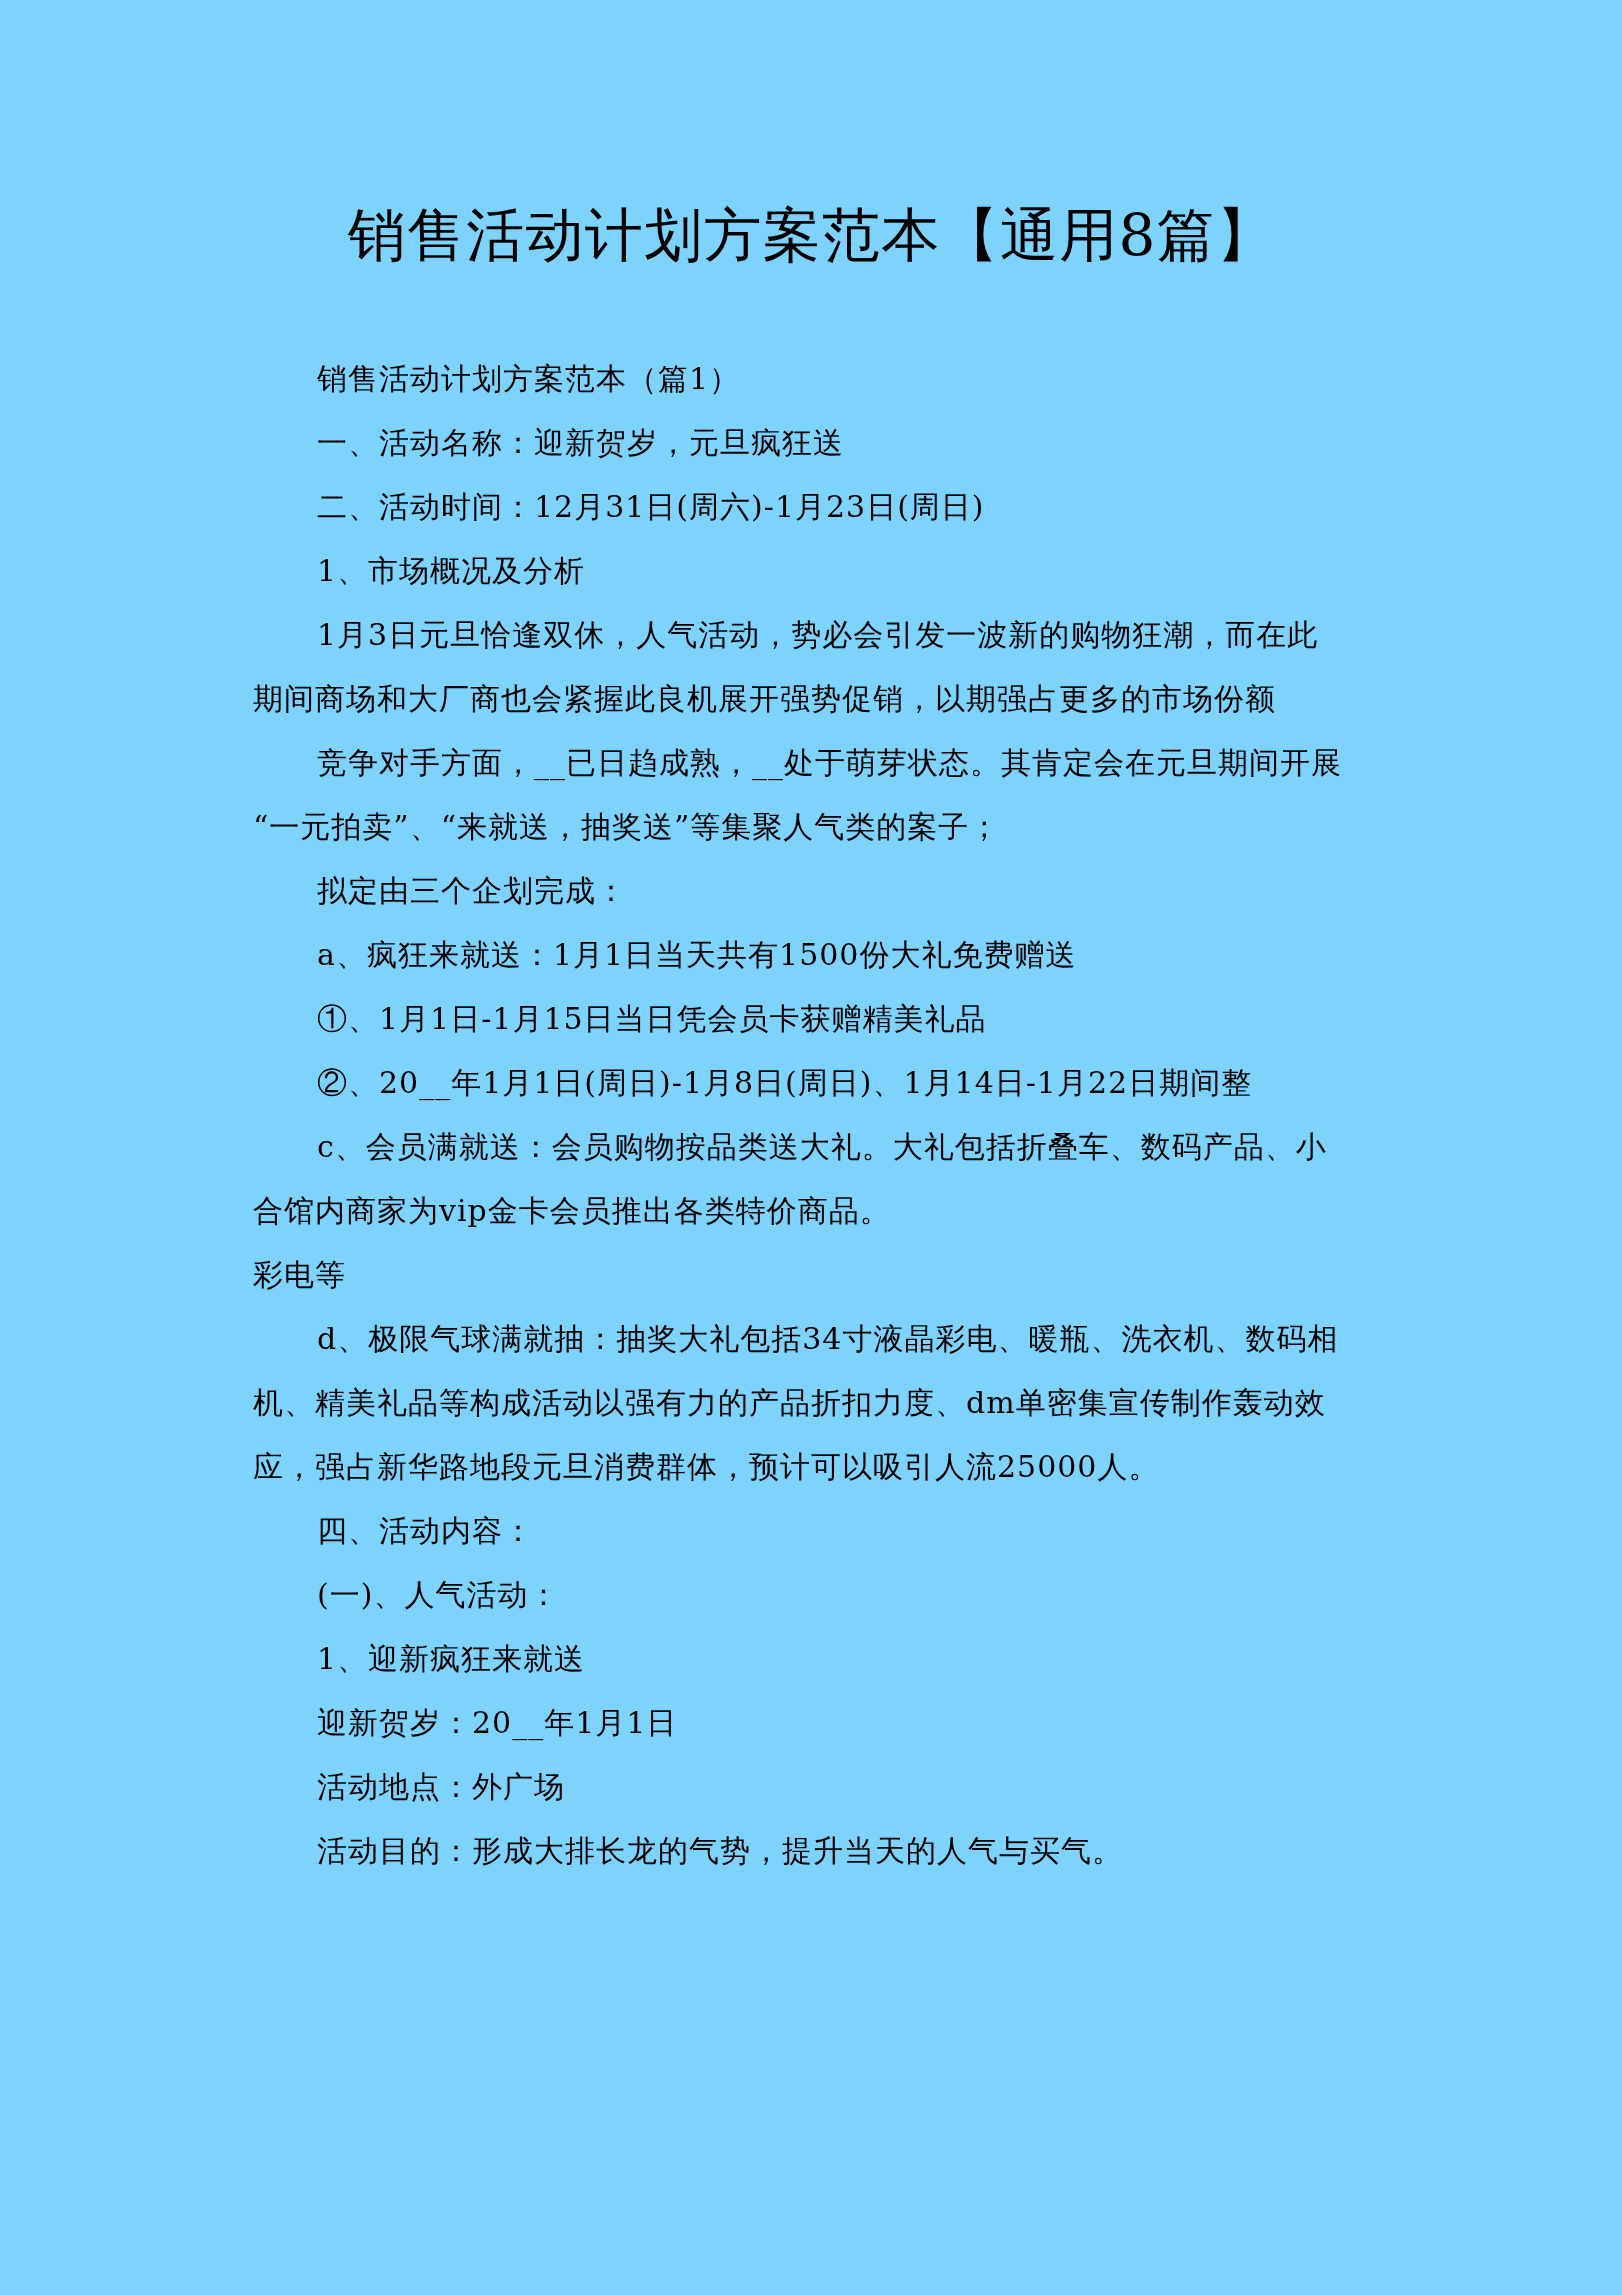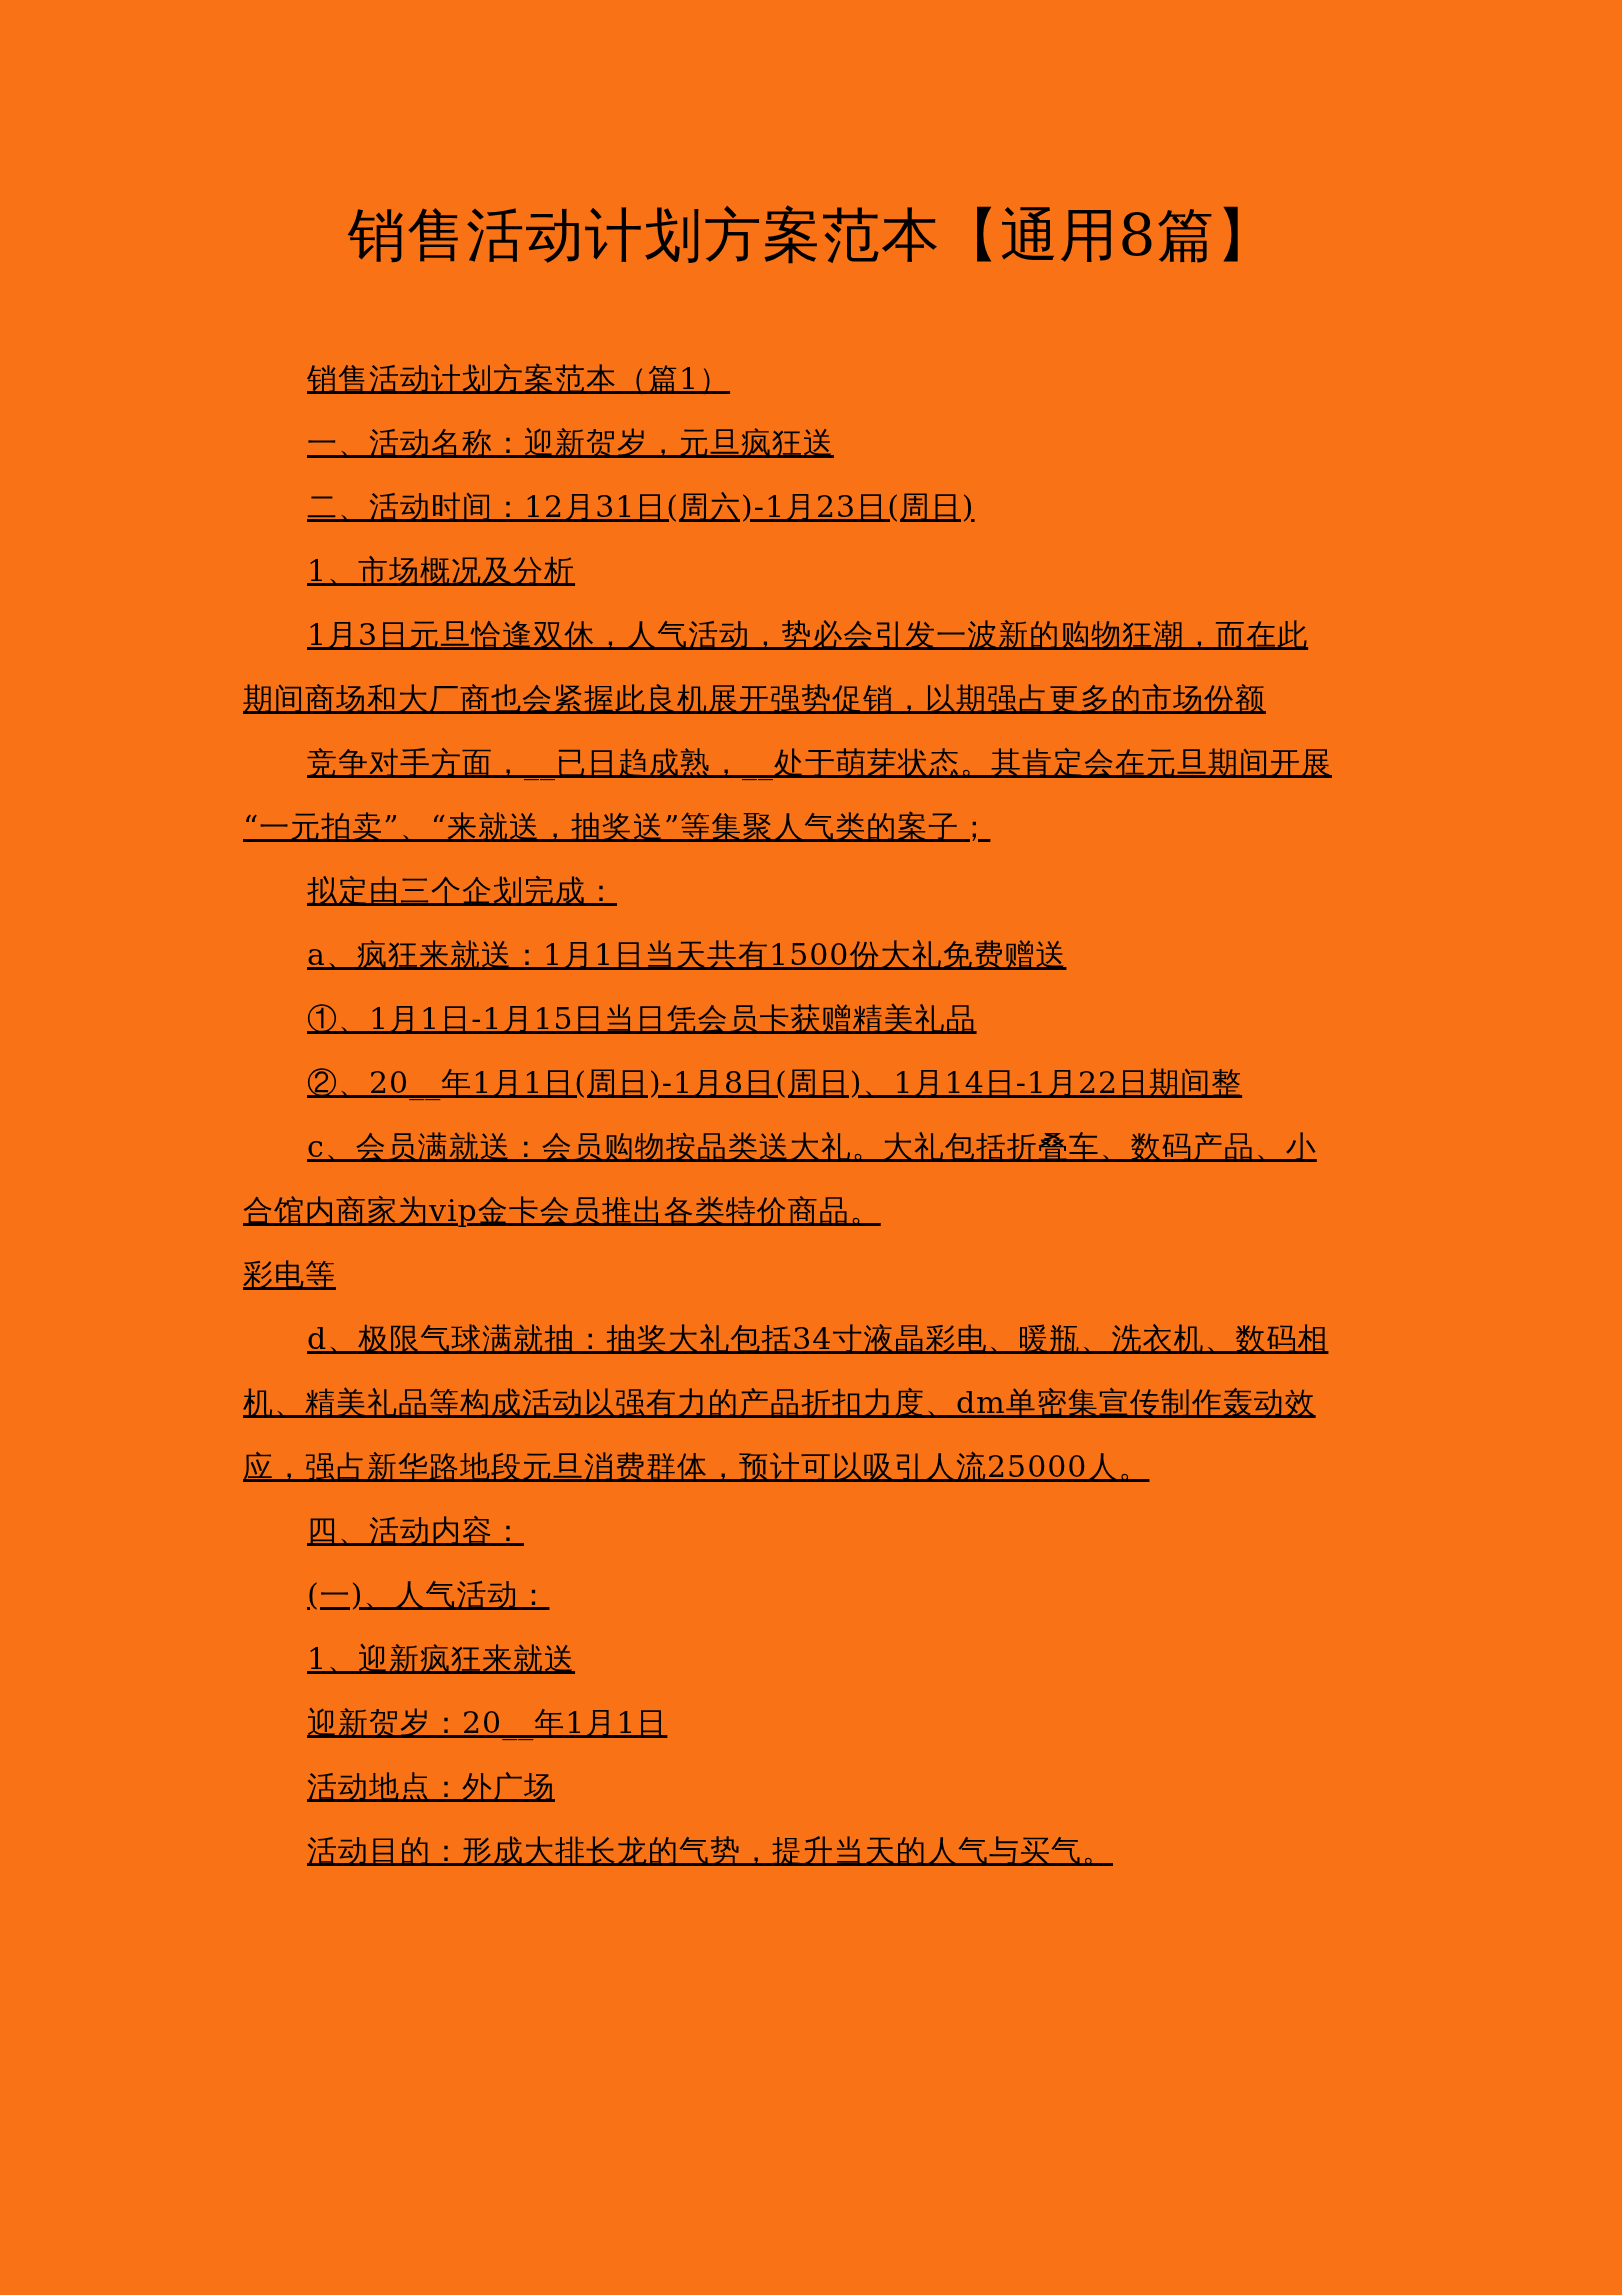--- a/index.html
+++ b/index.html
@@ -1,21 +1,21 @@
 <!DOCTYPE html>
 <html style="font-size:10.5px"><head>
 <meta charset="utf-8">
 <style>
   html, body { margin: 0; padding: 0; background: #ffffff; }
   body { width: 1623px; height: 2295px; position: relative; overflow: hidden;
          font-family: "DejaVu Serif", "Liberation Serif", serif; color: #000; }
-  .page { position: absolute; left: 0; top: 0; width: 1623px; height: 2295px; background: #f97316; }
+  .page { position: absolute; left: 0; top: 0; width: 1623px; height: 2295px; background: #7dd3fc; }
   .title { position: absolute; left: 0; width: 1623px; top: 196px; text-align: center;
            font-size: 58px; line-height: 79px; letter-spacing: 1.3px; }
-  .body { position: absolute; left: 243px; top: 347px; width: 1139px; text-decoration: underline; }
+  .body { position: absolute; left: 253px; top: 347px; width: 1139px; }
   .line { height: 64px; line-height: 64px; font-size: 30px; white-space: nowrap; overflow: visible; letter-spacing: 1px; }
   .indent { padding-left: 64px; }
 </style>
 </head>
 <body>
 
 <div class="page">
   <div class="title">销售活动计划方案范本【通用8篇】</div>
   <div class="body" id="doc-body">
       <div class="line indent">销售活动计划方案范本（篇1）</div>

